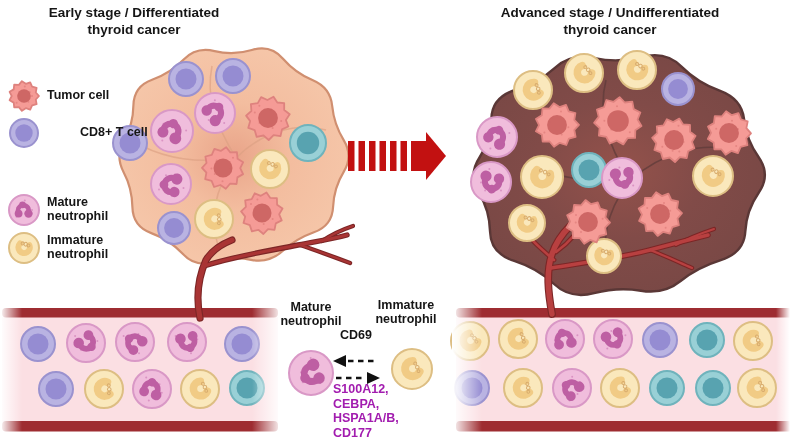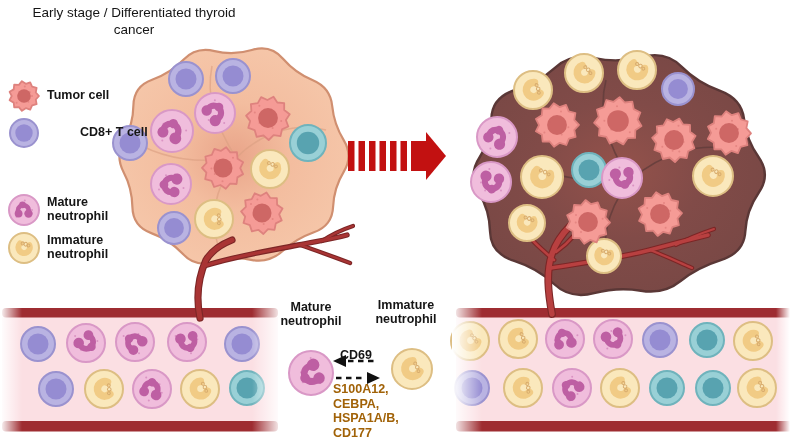--- a/index.html
+++ b/index.html
@@ -1,29 +1,29 @@
 <!DOCTYPE html>
 <html><head>
 <meta charset="utf-8">
 <style>
   html,body{margin:0;padding:0;background:#fff;}
   .scene{position:relative;width:790px;height:442px;background:#fff;overflow:hidden;
          font-family:"Liberation Sans",sans-serif;color:#111;}
   .scene svg.art{position:absolute;left:0;top:0;}
-  .ttl{position:absolute;font-size:13.5px;font-weight:normal;text-align:center;line-height:1.28;color:#151515;}
+  .ttl{position:absolute;font-size:13.5px;font-weight:bold;text-align:center;line-height:1.28;color:#151515;}
   .ttl.left{left:28px;top:4px;width:212px;}
   .ttl.right{left:496px;top:4px;width:228px;}
   .legend{position:absolute;left:6px;top:0;width:130px;height:100%;}
   .legend-item{position:absolute;display:flex;align-items:center;gap:5px;height:36px;}
   .legend-label{font-size:12.5px;font-weight:bold;line-height:1.1;width:82px;color:#151515;}
   .xch-label{position:absolute;font-size:12.5px;font-weight:bold;text-align:center;line-height:1.12;color:#151515;}
   .xch-label.mature{left:271px;top:300px;width:80px;}
   .xch-label.immature{left:366px;top:298px;width:80px;}
-  .xch-label.cd69{left:331px;top:348px;width:50px;}
-  .markers{position:absolute;left:333px;top:382px;font-size:12.5px;font-weight:bold;line-height:14.5px;text-align:left;color:#a16207;}
+  .xch-label.cd69{left:331px;top:328px;width:50px;}
+  .markers{position:absolute;left:333px;top:382px;font-size:12.5px;font-weight:bold;line-height:14.5px;text-align:left;color:#a21caf;}
 </style>
 </head>
 <body>
 
 <div class="scene">
   <svg class="art" id="art" width="790" height="442" viewBox="0 0 790 442">
       <defs>
   <radialGradient id="gEarly" cx="50%" cy="50%" r="62%">
     <stop offset="0%" stop-color="#E9A489"></stop>
           <stop offset="40%" stop-color="#F3BD9F"></stop>
@@ -620,20 +620,21 @@
  <polygon points="333,361 346,355 346,367" fill="#111"></polygon>
         </g>
         <g>
  <line x1="336" y1="378" x2="366" y2="378" stroke="#111" stroke-width="2.6" stroke-dasharray="5.5,4.5"></line>
  <polygon points="380,378 367,372 367,384" fill="#111"></polygon>
         </g>
       </g>
     </svg>
 
   <div class="ttl left">Early stage / Differentiated thyroid cancer</div>
+  <div class="ttl right">Advanced stage / Undifferentiated thyroid cancer</div>
 
   <div class="legend" id="legend">
       <div class="legend-item" style="top: 78px;">
         <svg width="36" height="36" viewBox="-18 -18 36 36">
           <g transform="translate(0,0)">
             <path d="M15.0,0.0L11.8,3.5L12.6,8.1L8.1,9.3L6.2,13.6L1.8,12.2L-2.1,14.8L-5.1,11.2L-9.8,11.3L-10.3,6.6L-14.4,4.2L-12.3,0.0L-14.4,-4.2L-10.3,-6.6L-9.8,-11.3L-5.1,-11.2L-2.1,-14.8L1.8,-12.2L6.2,-13.6L8.1,-9.3L12.6,-8.1L11.8,-3.5Z" fill="#F59B96" stroke="#DE827E" stroke-width="1.8" stroke-linejoin="round"></path>
             <circle r="6.8" fill="#CE6765"></circle>
             <circle cx="8.0" cy="0.0" r="1" fill="#CE6765" opacity="0.4"></circle>
             <circle cx="-7.4" cy="6.8" r="1" fill="#CE6765" opacity="0.4"></circle>
             <circle cx="0.8" cy="-9.6" r="1" fill="#CE6765" opacity="0.4"></circle>

